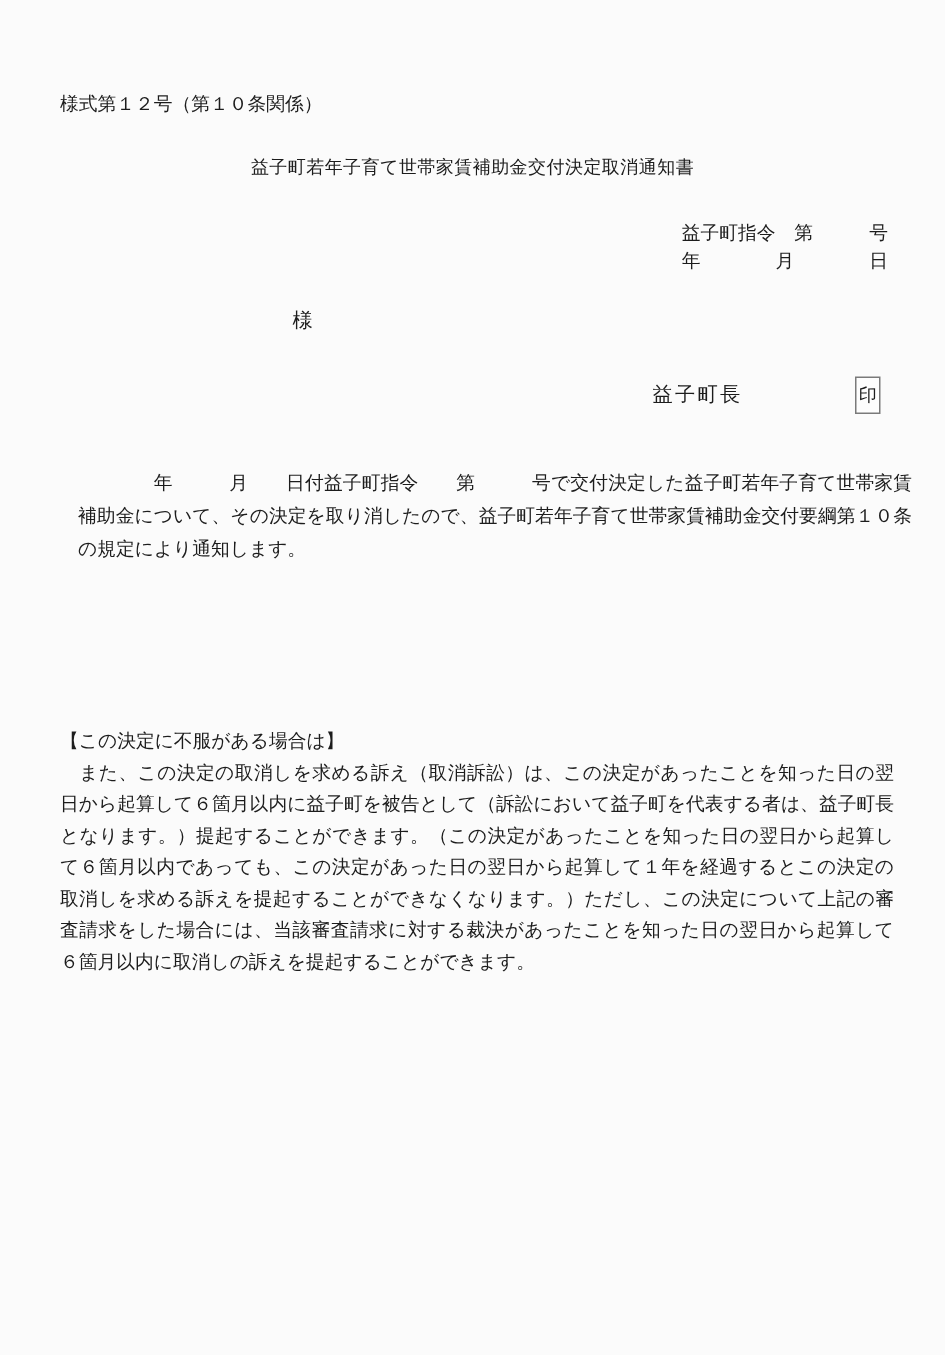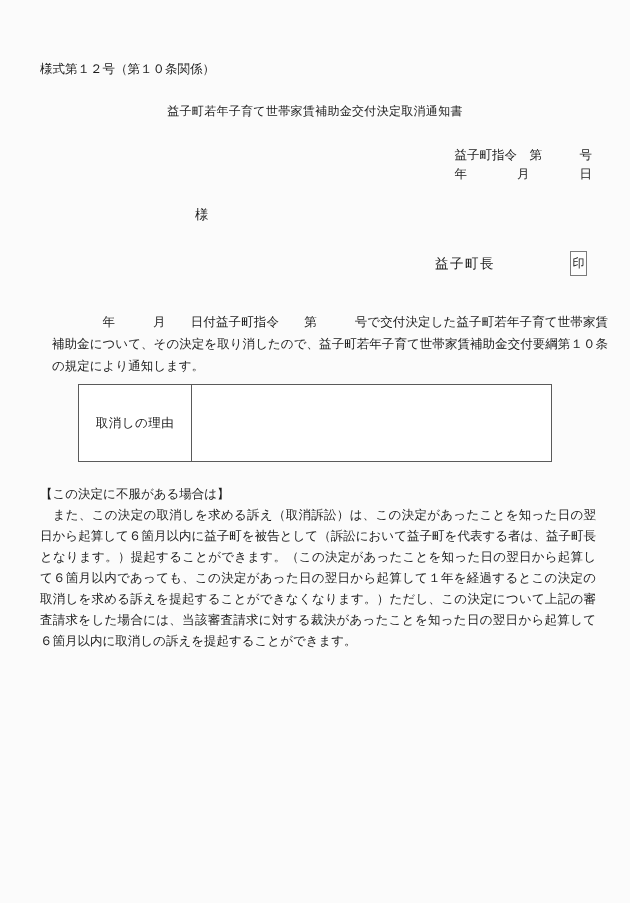--- a/index.html
+++ b/index.html
@@ -145,27 +145,19 @@
   <div class="addressee">様</div>
 
   <div class="issuer">益子町長</div>
 
   <div class="seal-box">
     <span>印</span>
   </div>
 
   <p class="body-par">　　　　年　　　月　　日付益子町指令　　第　　　号で交付決定した益子町若年子育て世帯家賃補助金について、その決定を取り消したので、益子町若年子育て世帯家賃補助金交付要綱第１０条の規定により通知します。</p>
 
-  <table class="reason-table">
-    <tbody>
-      <tr>
-        <td class="reason-label-cell">取消しの理由</td>
-        <td class="reason-value-cell"></td>
-      </tr>
-    </tbody>
-  </table>
 
   <div class="notice">
     <div class="notice-heading">【この決定に不服がある場合は】</div>
     <p>　また、この決定の取消しを求める訴え（取消訴訟）は、この決定があったことを知った日の翌日から起算して６箇月以内に益子町を被告として（訴訟において益子町を代表する者は、益子町長となります。）提起することができます。（この決定があったことを知った日の翌日から起算して６箇月以内であっても、この決定があった日の翌日から起算して１年を経過するとこの決定の取消しを求める訴えを提起することができなくなります。）ただし、この決定について上記の審査請求をした場合には、当該審査請求に対する裁決があったことを知った日の翌日から起算して６箇月以内に取消しの訴えを提起することができます。</p>
   </div>
 
 </div>
 
 </body></html>

